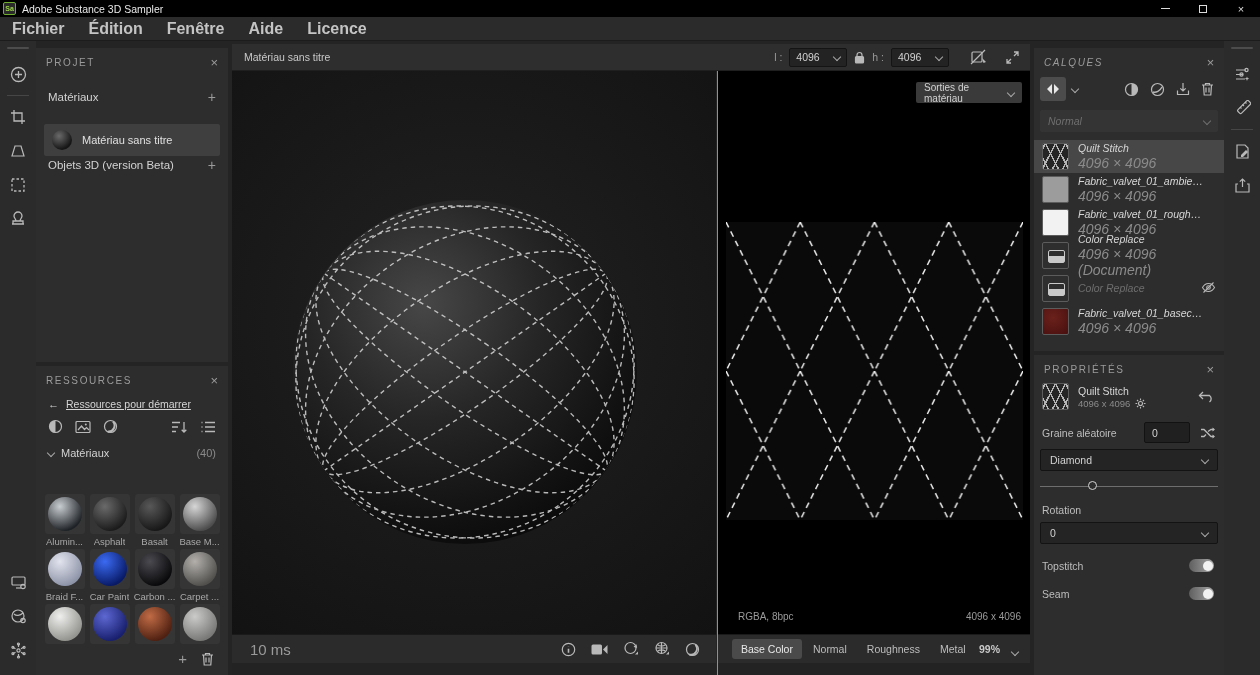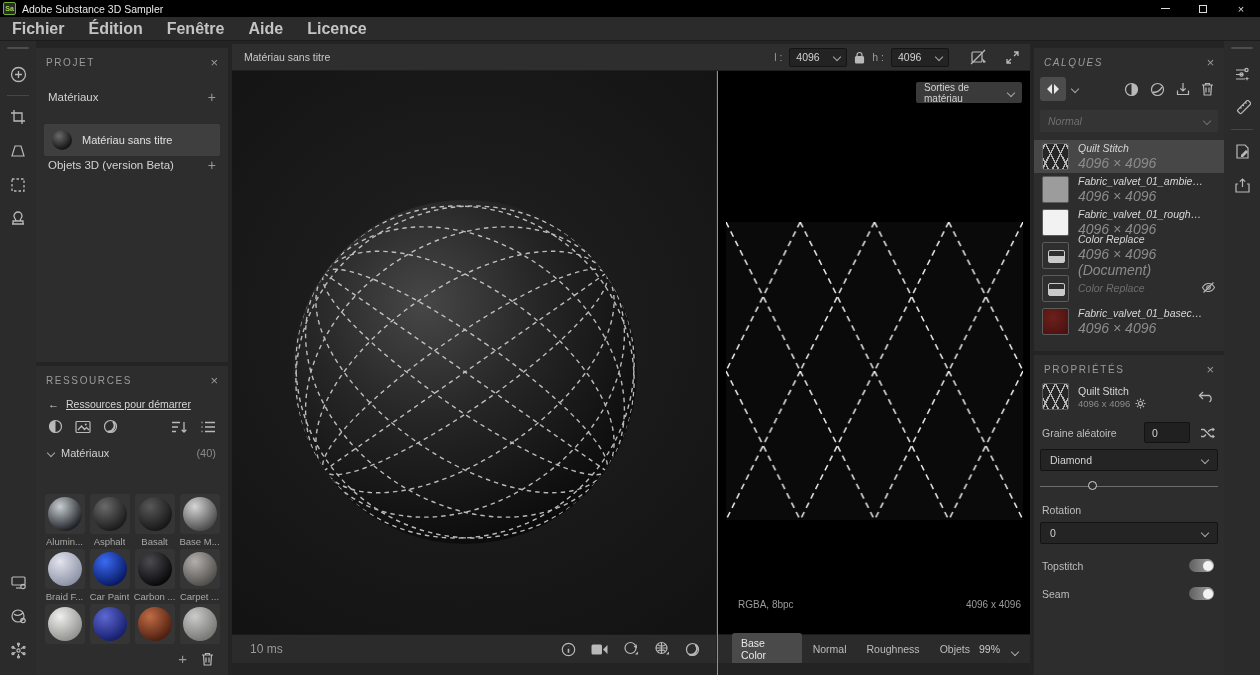--- a/index.html
+++ b/index.html
@@ -68,30 +68,30 @@
   #ctab{padding:0 12px;color:#c9c9c9;font-size:10.5px;}
   #sizectl{margin-left:auto;display:flex;align-items:center;gap:7px;padding-right:10px;color:#9a9a9a;font-size:10.5px;}
   .sizebox{width:58px;height:19px;background:#232323;border:1px solid #141414;border-radius:2px;display:flex;align-items:center;padding:0 6px;color:#d2d2d2;gap:4px;}
   .sizebox .chv{margin-left:auto;}
   
   #vp3d{left:232px;top:71px;width:484px;height:604px;background:#1c1c1c;}
   #vp3d .scene{position:absolute;left:0;top:0;width:484px;height:563px;background:radial-gradient(circle at 48% 45%,#222 0%,#191919 55%,#121212 100%);overflow:hidden;}
   #vp2d{left:717px;top:71px;width:313px;height:644px;background:#000000;border-left:1px solid #f97316;}
   .vbar{position:absolute;left:0;top:563px;width:100%;height:29px;background:var(--bar);display:flex;align-items:center;border-top:1px solid #1a1a1a;}
   .vstrip{position:absolute;left:0;top:592px;width:100%;height:12px;background:#232323;}
-  #rendertime{padding-left:18px;color:#9a9a9a;font-size:12px;}
+  #rendertime{padding-left:18px;color:#9a9a9a;font-size:15px;}
   .vicons{margin-left:auto;display:flex;align-items:center;gap:15px;padding-right:16px;}
   #outputs{position:absolute;right:8px;top:11px;width:106px;height:21px;background:#3a3a3a;border-radius:2px;display:flex;align-items:center;padding:0 8px;gap:6px;color:#d2d2d2;font-size:10px;}
   #outputs .chv{margin-left:auto;}
-  #texinfo{position:absolute;left:0;top:528px;width:100%;display:flex;padding:0 9px 0 20px;color:#9a9a9a;font-size:10px;}
+  #texinfo{position:absolute;left:0;top:540px;width:100%;display:flex;padding:0 9px 0 20px;color:#9a9a9a;font-size:10px;}
   #texinfo .right{margin-left:auto;}
   #chantabs{gap:2px;padding-left:14px;}
   .chtab{padding:4px 9px;color:#bdbdbd;font-size:10.5px;border-radius:3px;}
   .chtab.active{background:#4a4a4a;color:#e8e8e8;}
-  #zoomctl{margin-left:auto;display:flex;align-items:flex-end;gap:12px;padding-right:12px;color:#c9c9c9;font-size:10.5px;}
+  #zoomctl{margin-left:auto;display:flex;align-items:flex-end;gap:12px;padding-right:12px;color:#c9c9c9;font-size:10.5px;font-weight:bold;}
   
   .ltbrow{display:flex;align-items:center;padding:9px 10px 0 6px;gap:6px;}
   .addbtn{width:26px;height:24px;background:#4c4c4c;border-radius:3px;display:flex;align-items:center;justify-content:center;}
   .ltbrow .icons{margin-left:auto;display:flex;gap:11px;align-items:center;}
   .blenddd{margin:9px 6px 0;height:22px;background:#343434;border-radius:2px;display:flex;align-items:center;padding:0 8px;color:#6f6f6f;font-size:10.5px;}
   .blenddd .chv{margin-left:auto;border-color:#6f6f6f;}
   #layerlist{margin-top:8px;}
   .lrow{display:flex;align-items:center;height:33px;padding:0 8px;gap:9px;position:relative;}
   .lrow.selected{background:#474747;}
   .lthumb{width:27px;height:27px;border:1px solid #5c5c5c;border-radius:2px;flex:none;}
@@ -526,21 +526,21 @@
     <div id="texinfo">
       <span>RGBA, 8bpc</span>
       <span class="right">4096 x 4096</span>
     </div>
     <div class="vbar" id="chanbar">
       <div id="chantabs" style="display:flex;align-items:center;padding-left:14px;gap:2px;">
 
       <div class="chtab active">Base Color</div>
           <div class="chtab">Normal</div>
           <div class="chtab">Roughness</div>
-          <div class="chtab">Objets</div>
+          <div class="chtab">Metal</div>
         </div>
       <div id="zoomctl">
         <span>99%</span>
         <span class="chv"></span>
       </div>
     </div>
     <div class="vstrip"></div>
   </div>
 
   <div class="card" style="left:1034px;top:48px;width:190px;height:303px;overflow:hidden;font-style:italic;">

